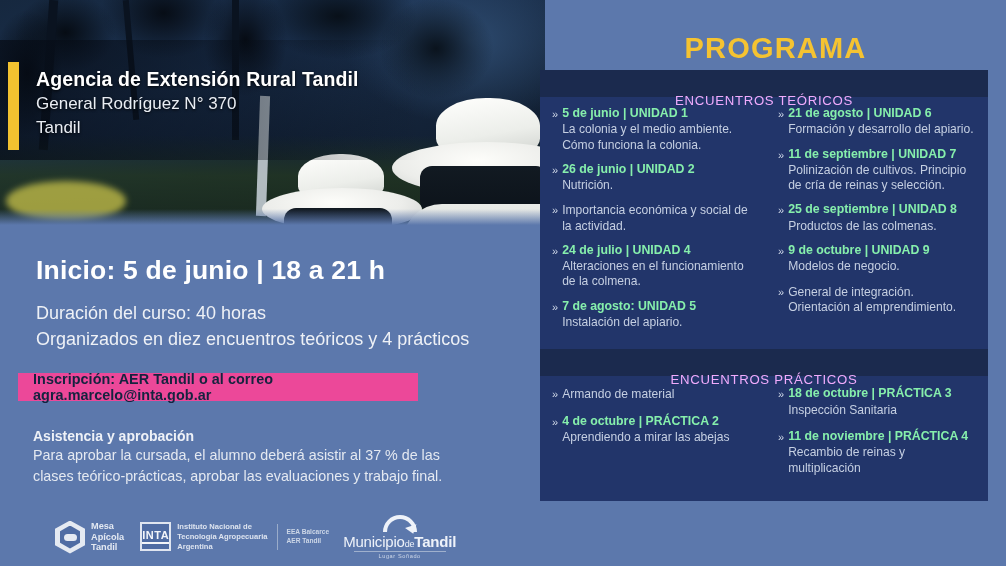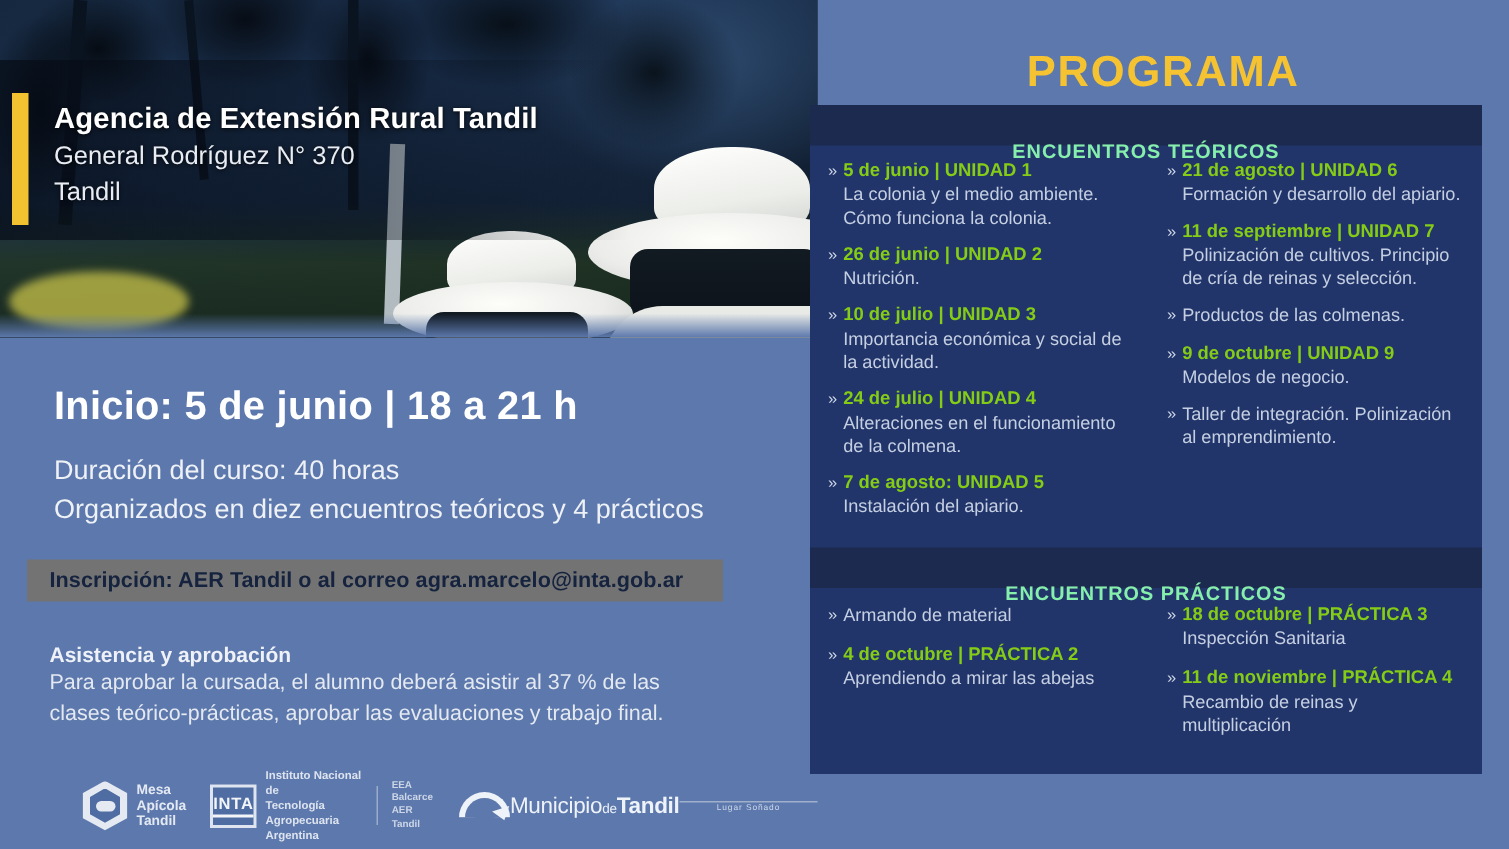--- a/index.html
+++ b/index.html
@@ -102,22 +102,22 @@
   .l-inicio{
     position:absolute;left:36px;top:30px;font-size:26.5px;font-weight:bold;color:#ffffff;
     letter-spacing:.2px;
   }
   .l-dur{
     position:absolute;left:36px;top:75px;font-size:18px;color:#eef1f6;line-height:1.45;
     font-weight:400;
   }
 
   .inscrip{
-    position:absolute;left:18px;top:373px;width:464px;height:28px;
-    background:#737373;display:flex;align-items:center;
+    position:absolute;left:18px;top:373px;width:400px;height:28px;
+    background:#ec4899;display:flex;align-items:center;
   }
   .inscrip span{
     margin-left:15px;font-size:14.4px;font-weight:bold;color:#15233f;letter-spacing:.05px;
   }
 
   .asist{position:absolute;left:33px;top:428px;width:480px;}
   .asist .a-h{font-size:14px;font-weight:bold;color:#eef1f7;}
   .asist .a-t{font-size:14.3px;color:#e4e9f1;line-height:1.42;margin-top:1px;font-weight:400;}
 
   
@@ -127,32 +127,32 @@
     font-size:29px;font-weight:bold;color:#f5c331;letter-spacing:1.2px;
   }
   .panel{
     position:absolute;left:-5px;top:70px;width:448px;
     background:#22356a;
   }
   .sec-head{
     background:#1b2a4e;height:27px;display:flex;align-items:center;justify-content:center;
   }
   .sec-head span{
-    font-size:13.2px;font-weight:bold;color:#86efac;letter-spacing:.7px;margin-top:34px;
+    font-size:13.2px;font-weight:normal;color:#f0abfc;letter-spacing:.7px;margin-top:34px;
   }
   .cols{display:flex;padding:9px 0 10px 0;}
   .col{width:50%;box-sizing:border-box;}
   .col.c1{padding-left:12px;padding-right:6px;}
   .col.c2{padding-left:14px;padding-right:10px;}
   .entry{margin-bottom:9px;display:flex;}
   .bullet{
     color:#cfd8e8;font-size:11px;line-height:16px;margin-right:4px;flex:none;
   }
   .etxt{flex:1;}
-  .e-head{font-size:12.3px;font-weight:bold;color:#84cc16;line-height:1.25;}
+  .e-head{font-size:12.3px;font-weight:bold;color:#86efac;line-height:1.25;}
   .e-desc{font-size:12.1px;color:#c5cfe2;line-height:1.26;margin-top:1px;font-weight:400;}
   .prac .cols{padding-top:10px;padding-bottom:14px;}
   .prac .entry{margin-bottom:11px;}
 
   
   .footer{position:absolute;bottom:6px;height:46px;display:flex;align-items:center;}
   .footer.f-left{left:55px;}
   .logo{display:flex;align-items:center;opacity:.93;}
 
   .hexlogo{width:30px;height:33px;position:relative;margin-right:6px;}
@@ -172,21 +172,21 @@
 
   .intabox{
     width:31px;height:29px;border:2px solid #e9eef6;box-sizing:border-box;margin-right:6px;
     display:flex;align-items:center;justify-content:center;background:#4f6ca3;
   }
   .intabox b{font-size:11px;color:#fff;letter-spacing:.5px;border-bottom:2px solid #fff;padding-bottom:1px;}
   .intatxt{font-size:7.6px;font-weight:bold;color:#e7ecf5;line-height:1.3;margin-right:9px;}
   .vdiv{width:1px;height:26px;background:#9fb0cd;margin-right:9px;}
   .eeatxt{font-size:6.6px;font-weight:bold;color:#d5deec;line-height:1.32;margin-right:14px;}
 
-  .muni{display:flex;flex-direction:row;align-items:center;justify-content:space-between;}
+  .muni{display:flex;flex-direction:column;align-items:center;justify-content:space-between;}
   .muni .arc{
     width:34px;height:17px;border:4px solid #eef2f9;border-bottom:none;
     border-radius:20px 20px 0 0;box-sizing:border-box;margin-bottom:2px;position:relative;
   }
   .muni .arc:after{
     content:"";position:absolute;right:-5px;bottom:-2px;width:0;height:0;
     border-left:6px solid transparent;border-right:6px solid transparent;border-top:8px solid #eef2f9;
     transform:rotate(-18deg);
   }
   .muni .mname{font-size:15px;color:#eef2f9;line-height:1;letter-spacing:-.2px;}
@@ -311,21 +311,20 @@
             <div class="entry">
               <span class="bullet">»</span>
               <div class="etxt">
                 <div class="e-head">26 de junio | UNIDAD 2</div>
                 <div class="e-desc">Nutrición.</div>
               </div>
             </div>
             <div class="entry">
               <span class="bullet">»</span>
               <div class="etxt">
-                <div class="e-head">10 de julio | UNIDAD 3</div>
                 <div class="e-desc">Importancia económica y social de la actividad.</div>
               </div>
             </div>
             <div class="entry">
               <span class="bullet">»</span>
               <div class="etxt">
                 <div class="e-head">24 de julio | UNIDAD 4</div>
                 <div class="e-desc">Alteraciones en el funcionamiento de la colmena.</div>
               </div>
             </div>
@@ -348,34 +347,35 @@
             <div class="entry">
               <span class="bullet">»</span>
               <div class="etxt">
                 <div class="e-head">11 de septiembre | UNIDAD 7</div>
                 <div class="e-desc">Polinización de cultivos. Principio de cría de reinas y selección.</div>
               </div>
             </div>
             <div class="entry">
               <span class="bullet">»</span>
               <div class="etxt">
+                <div class="e-head">25 de septiembre | UNIDAD 8</div>
                 <div class="e-desc">Productos de las colmenas.</div>
               </div>
             </div>
             <div class="entry">
               <span class="bullet">»</span>
               <div class="etxt">
                 <div class="e-head">9 de octubre | UNIDAD 9</div>
                 <div class="e-desc">Modelos de negocio.</div>
               </div>
             </div>
             <div class="entry">
               <span class="bullet">»</span>
               <div class="etxt">
-                <div class="e-desc">Taller de integración. Polinización al emprendimiento.</div>
+                <div class="e-desc">General de integración. Orientación al emprendimiento.</div>
               </div>
             </div>
           </div>
       </div>
 
       <div class="prac">
         <div class="sec-head">
           <span>ENCUENTROS PRÁCTICOS</span>
         </div>
         <div class="cols">

